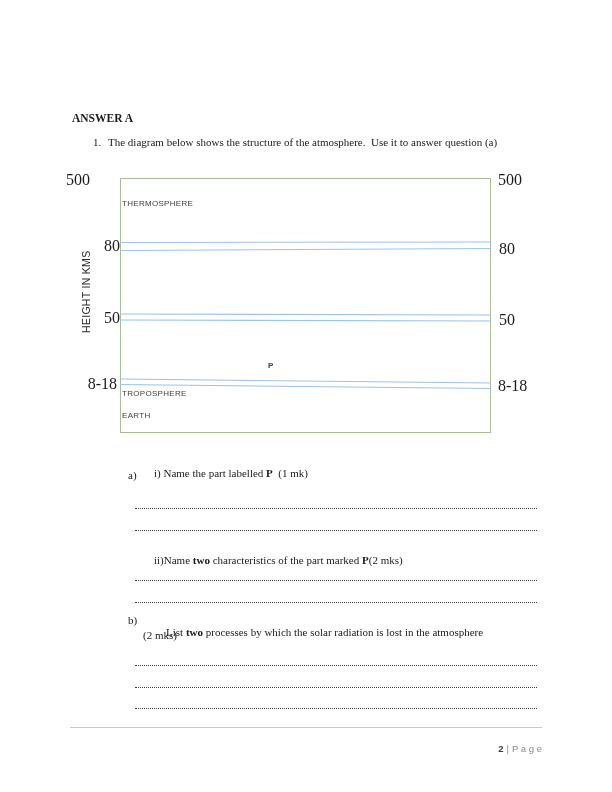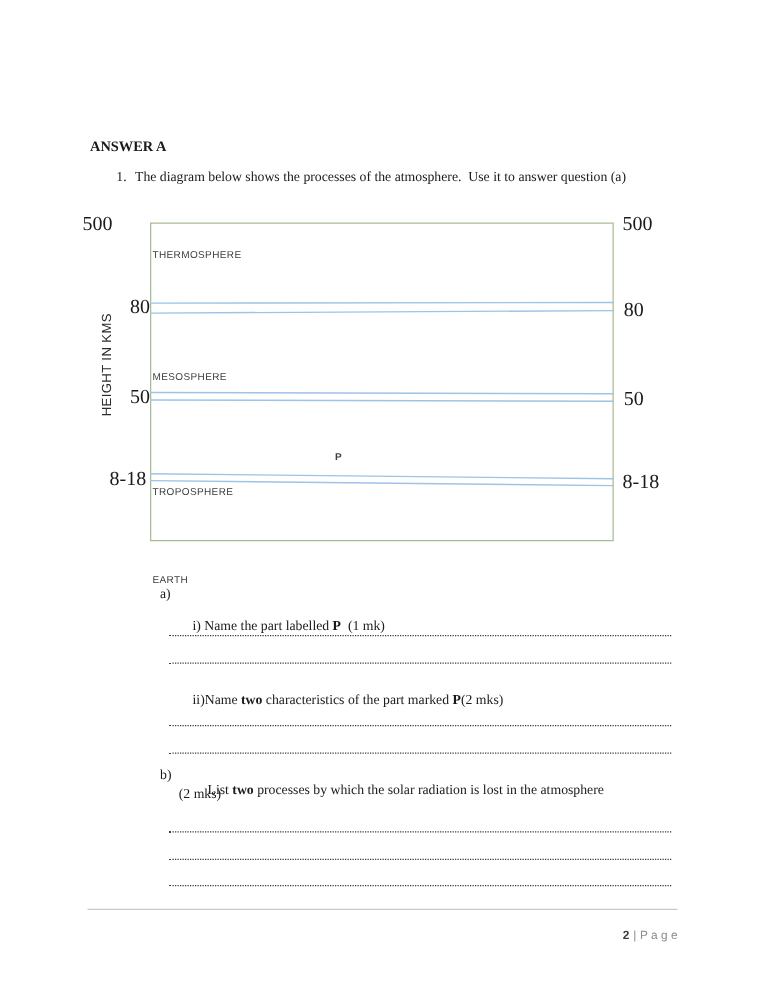--- a/index.html
+++ b/index.html
@@ -62,21 +62,21 @@
   .footer-label{color:#8a8a8a;margin-top:28px;}
 </style>
 </head>
 <body>
 
 <div class="page">
 
   <div class="abs line heading" style="left:72px;top:112px;">ANSWER A</div>
 
   <div class="abs line serif" style="left:93px;top:136px;">1.</div>
-  <div class="abs line serif" style="left:108px;top:136px;">The diagram below shows the processes of the atmosphere.  Use it to answer question (a)</div>
+  <div class="abs line serif" style="left:108px;top:136px;">The diagram below shows the structure of the atmosphere.  Use it to answer question (a)</div>
 
   <div class="abs diagram-box"></div>
 
   <svg class="abs blue-lines" width="380" height="272" viewBox="0 0 380 272">
     <line x1="2" y1="77.5" x2="373" y2="77"></line>
     <line x1="2" y1="85.5" x2="373" y2="83.5"></line>
     <line x1="2" y1="149" x2="373" y2="150"></line>
     <line x1="2" y1="155" x2="373" y2="156"></line>
     <line x1="2" y1="214" x2="373" y2="218"></line>
     <line x1="2" y1="219.5" x2="373" y2="223.5"></line>
@@ -88,27 +88,26 @@
   <div class="abs line axis-num axis-left" style="left:88px;top:237px;">80</div>
   <div class="abs line axis-num axis-left" style="left:88px;top:309px;">50</div>
   <div class="abs line axis-num axis-left" style="left:85px;top:375px;">8-18</div>
 
   <div class="abs line axis-num" style="left:498px;top:171px;">500</div>
   <div class="abs line axis-num" style="left:499px;top:240px;">80</div>
   <div class="abs line axis-num" style="left:499px;top:311px;">50</div>
   <div class="abs line axis-num" style="left:498px;top:377px;">8-18</div>
 
   <div class="abs layer-label line" style="top:199px;">THERMOSPHERE</div>
-  <div class="abs layer-label line" style="top:297px;">MESOSPHERE</div>
   <div class="abs line sans" style="left:268px;top:361px;font-size:8px;color:#3d3d3d;font-weight:bold;">P</div>
   <div class="abs layer-label line" style="top:389px;">TROPOSPHERE</div>
-  <div class="abs layer-label line" style="top:411px;margin-top:48px;">EARTH</div>
+  <div class="abs layer-label line" style="top:411px;">EARTH</div>
 
   <div class="abs line serif" style="left:128px;top:469px;">a)</div>
-  <div class="abs line serif" style="left:143px;top:483px;text-align:right;">
+  <div class="abs line serif" style="left:143px;top:455px;text-align:right;">
     <span>i) Name the part labelled </span><span class="b">P</span><span>  (1 mk)</span>
   </div>
 
   <div class="abs answer-line" style="top:508px;"></div>
   <div class="abs answer-line" style="top:530px;"></div>
 
   <div class="abs line serif" style="left:143px;top:542px;">
     <span>ii)Name </span><span class="b">two</span><span> characteristics of the part marked </span><span class="b">P</span><span>(2 mks)</span>
   </div>
 

